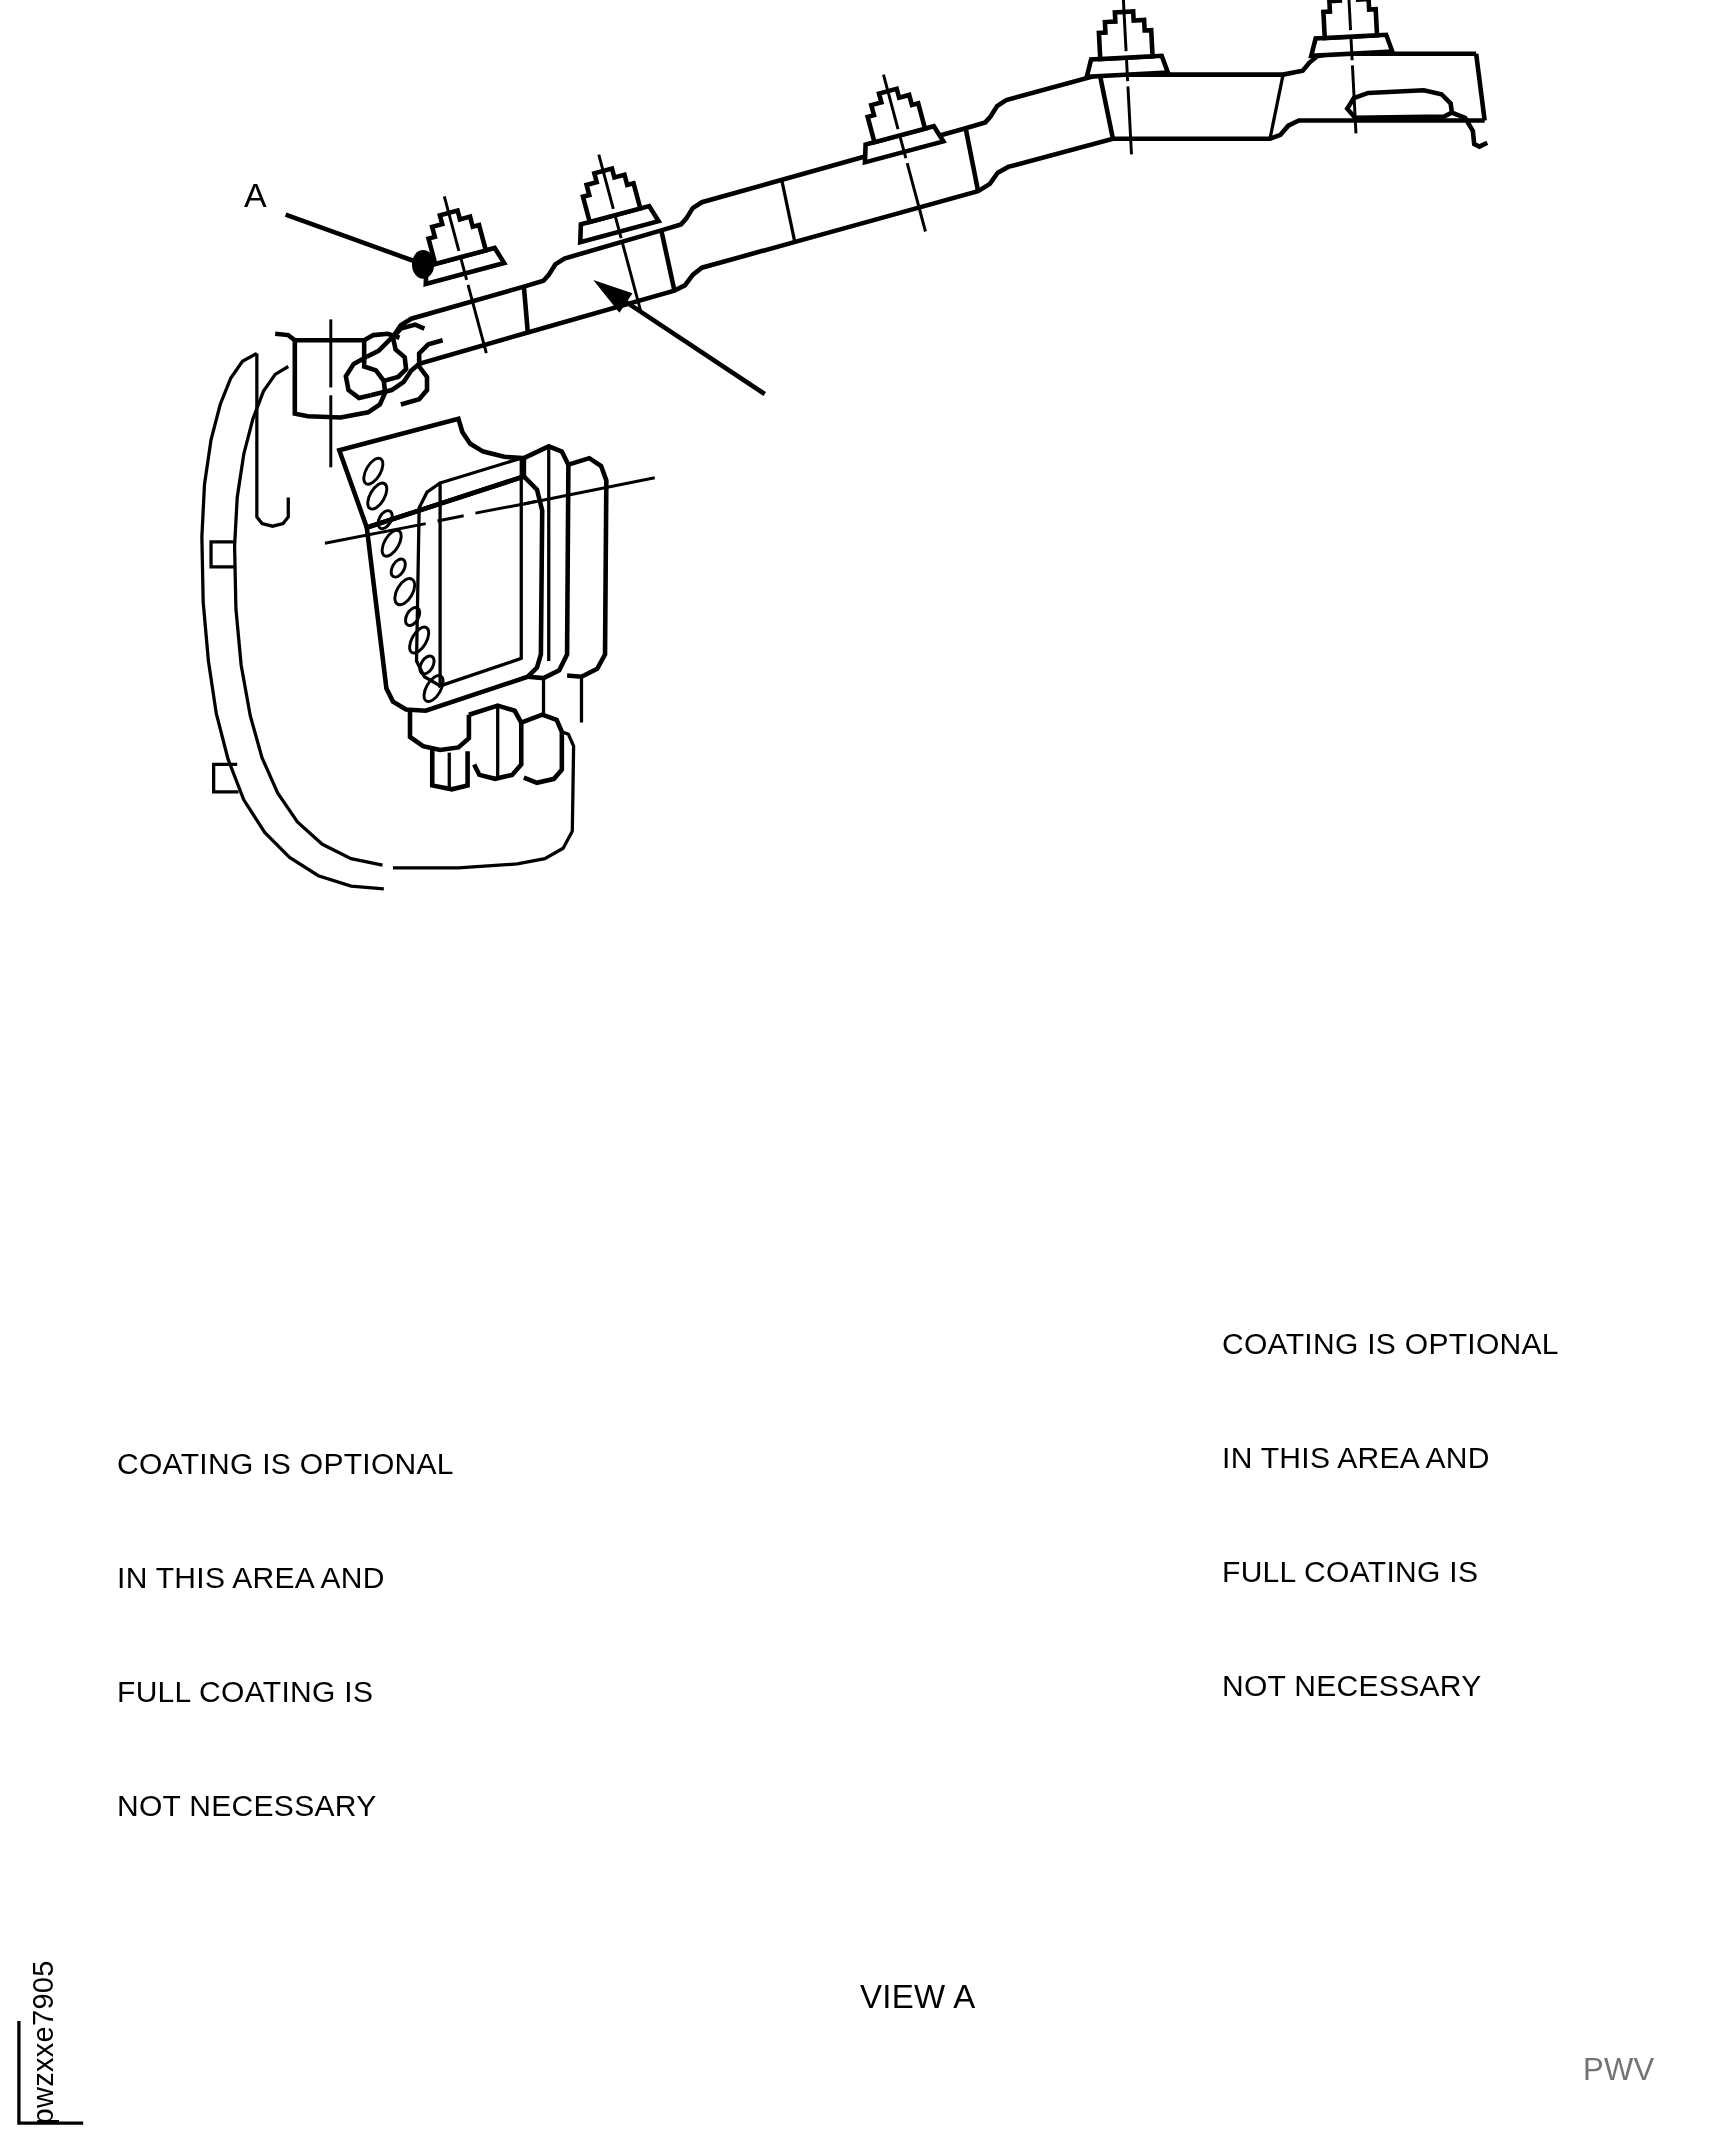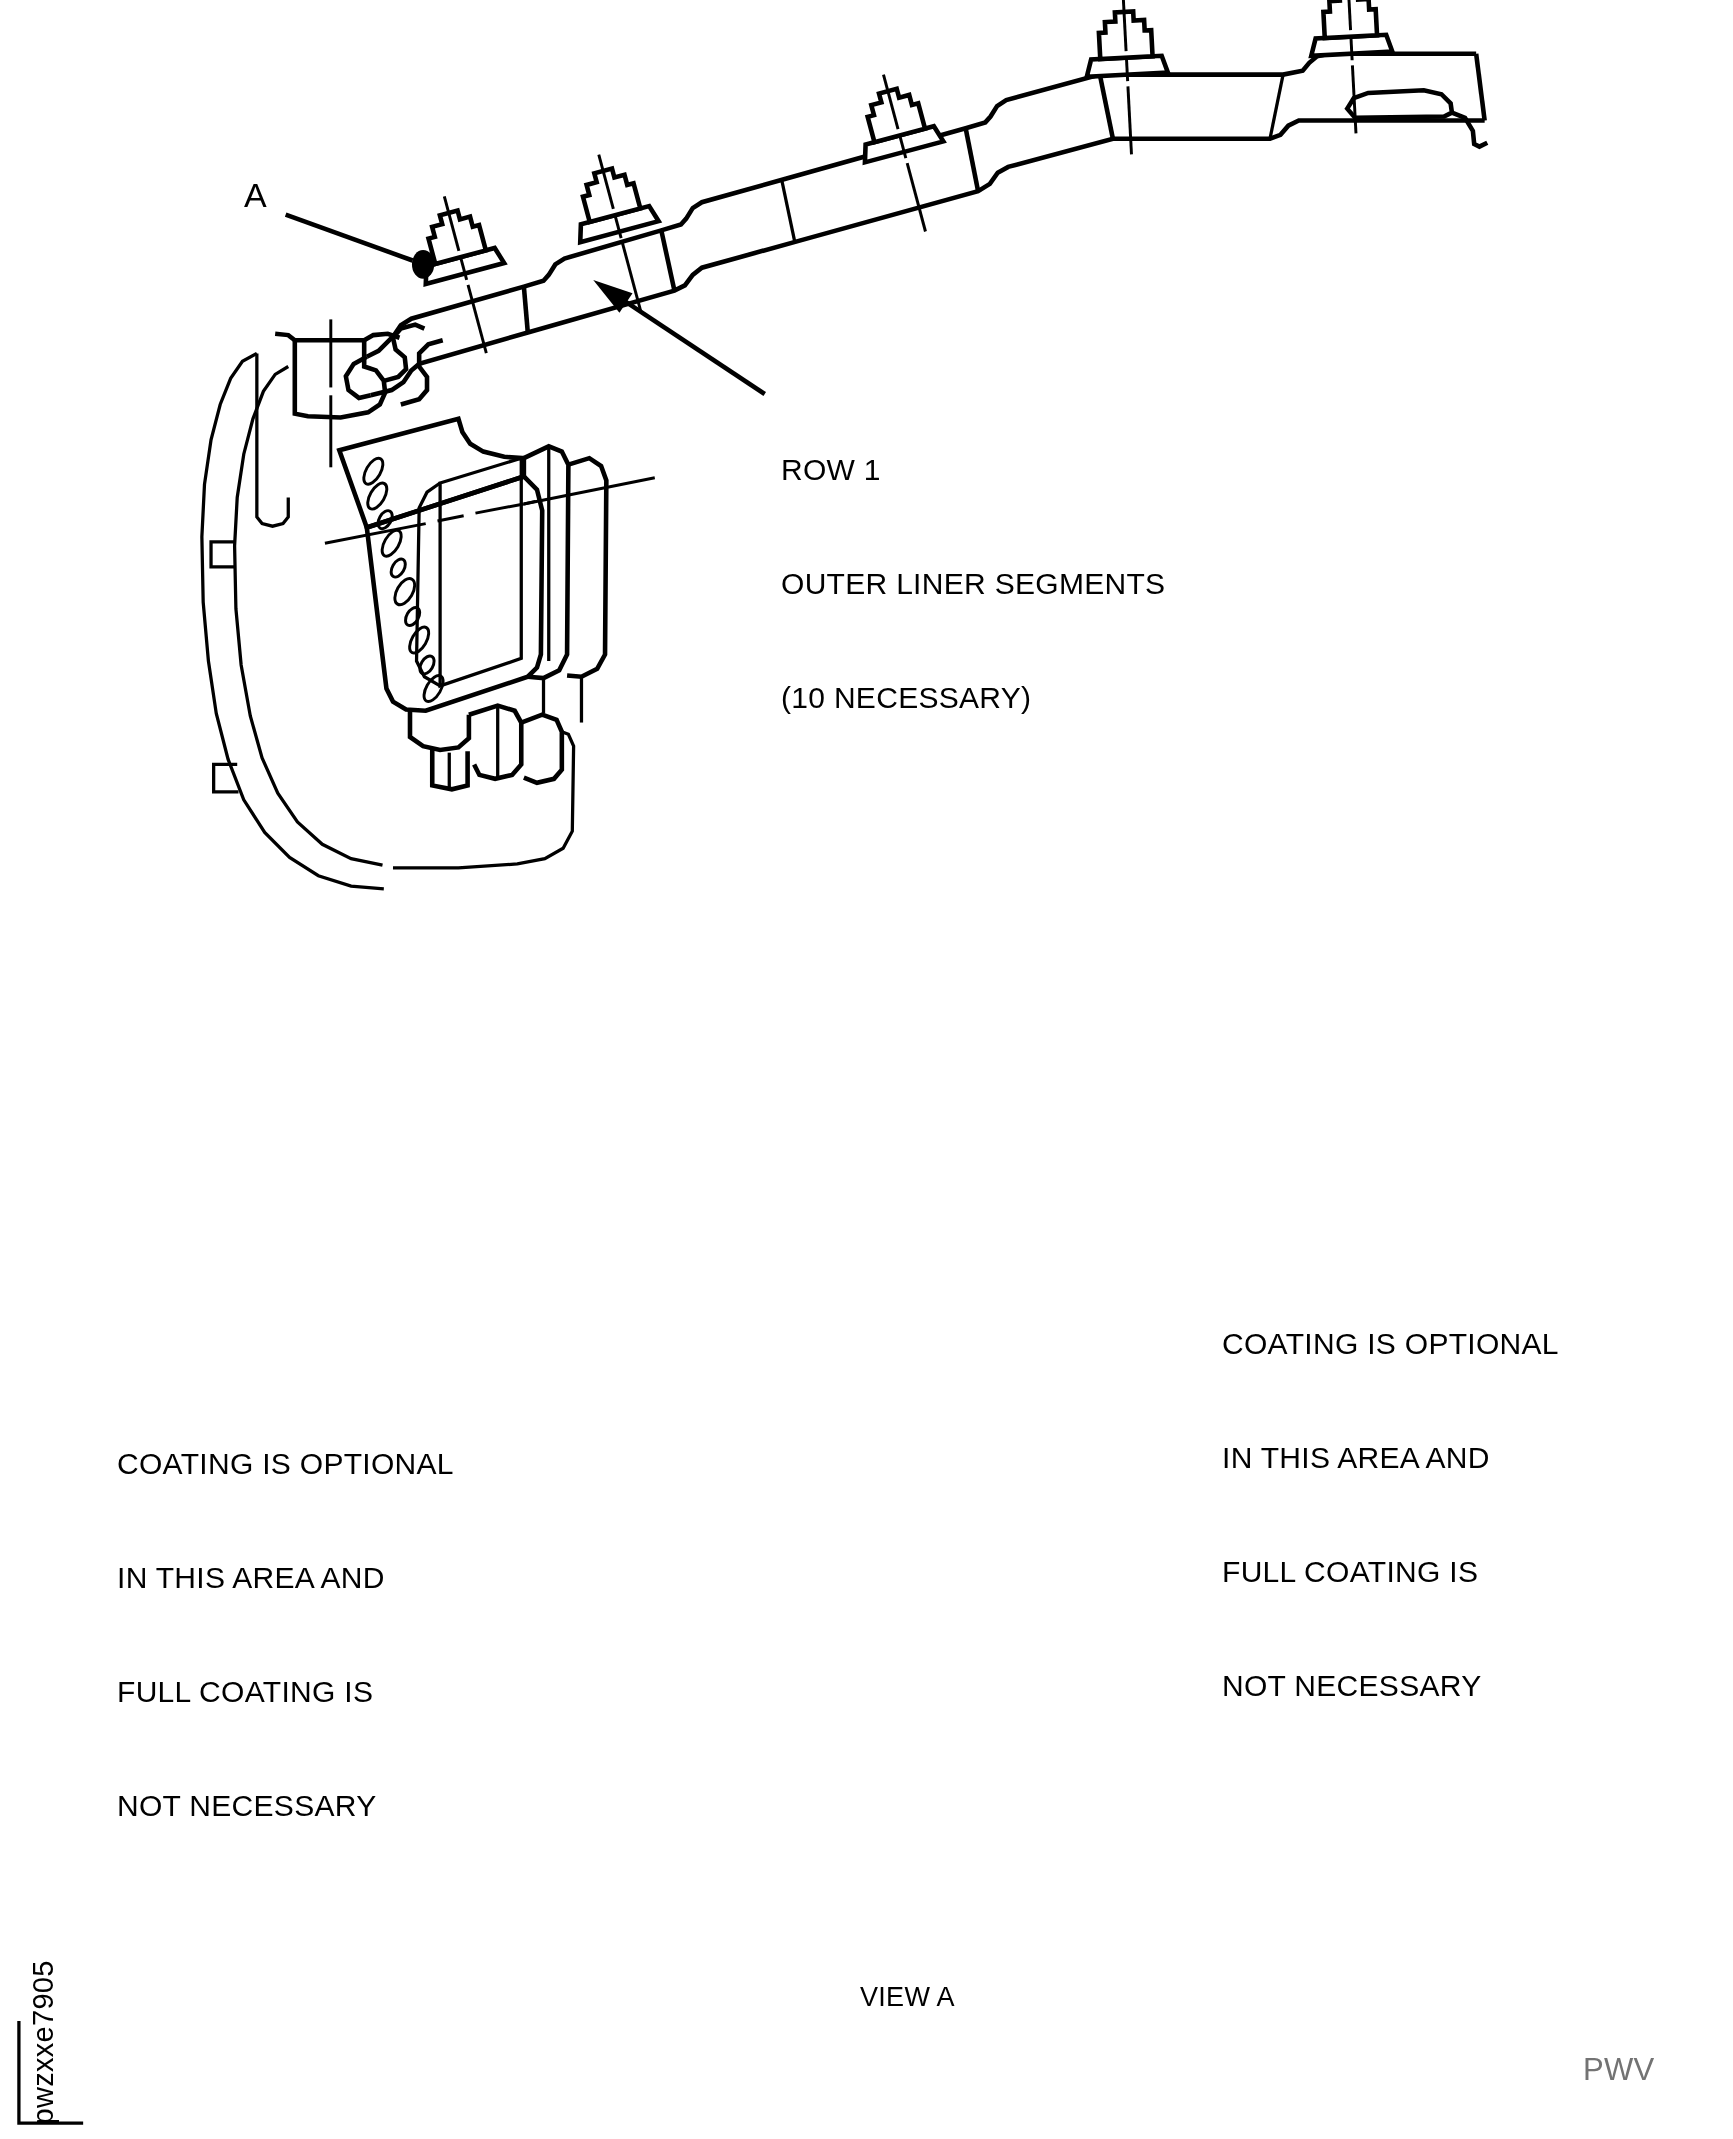--- a/index.html
+++ b/index.html
@@ -38,21 +38,21 @@
     left: 244px;
     top: 178px;
     font-size: 34px;
     line-height: 34px;
     color: #000;
   }
   #view-a-label {
     position: absolute;
     left: 860px;
     top: 1980px;
-    font-size: 27px;
+    font-size: 33px;
     line-height: 34px;
     color: #000;
     letter-spacing: 0.3px;
   }
   #pwv-label {
     position: absolute;
     left: 1583px;
     top: 2053px;
     font-size: 31px;
     line-height: 34px;
@@ -422,25 +422,20 @@
     </g>
 
     <g>
       <line class="leader" x1="1168" y1="602" x2="942" y2="452"></line>
       <path class="filled" d="M 906 428 L 966 448 L 946 478 Z"></path>
     </g>
   </svg>
 
   <div id="label-A">A</div>
 
-  <div class="note" style="left:781px; top:375px;">
-    <span class="note-line">ROW 1</span>
-    <span class="note-line">OUTER LINER SEGMENTS</span>
-    <span class="note-line">(10 NECESSARY)</span>
-  </div>
 
   <svg id="lower-figure" width="1733" height="917" viewBox="0 0 2647 1400" style="position:absolute;left:0;top:1700;">
 
     <g>
 
       <ellipse class="wht" cx="1430" cy="1020" rx="142" ry="152"></ellipse>
 
       <path class="wht" d="
         M 1366 1205
         C 1300 1160, 1228 1175, 1190 1222

